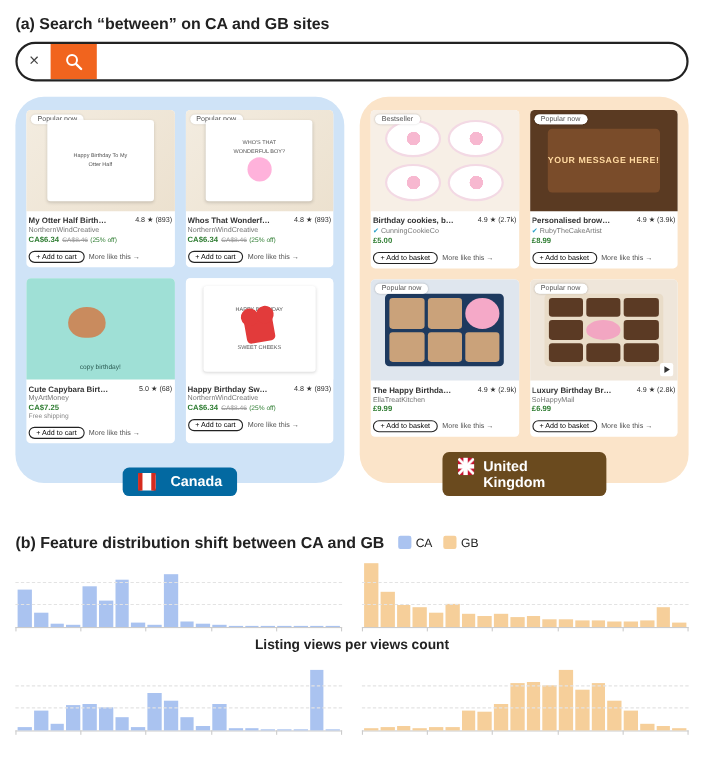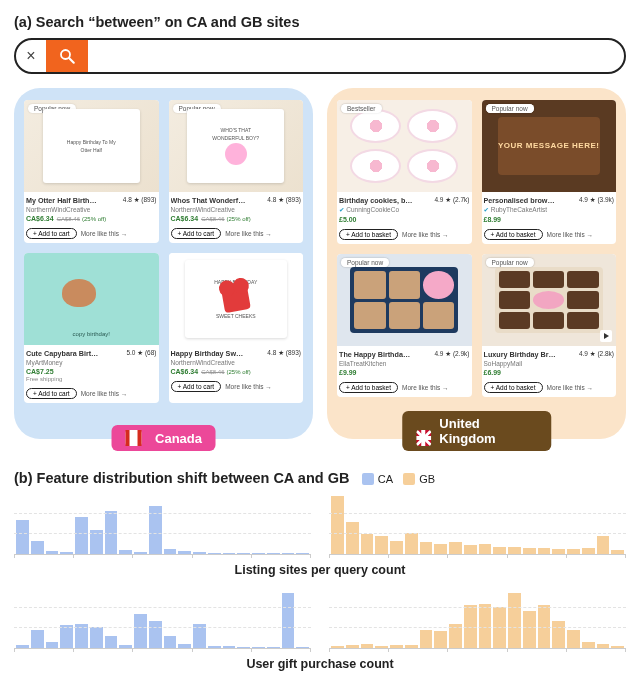--- a/index.html
+++ b/index.html
@@ -65,24 +65,24 @@
   .note { color: #888; font-size: 6px; margin-top: 1px; }
   .actions { display: flex; align-items: center; gap: 4px; margin-top: 4px; padding: 0 2px 4px 2px; }
   .btn-add {
     border: 1px solid #222; border-radius: 10px; padding: 1px 6px;
     font-size: 6.5px; background: #fff; cursor: pointer;
   }
   .more { font-size: 6.5px; color: #555; cursor: pointer; }
 
   .country-chip {
     position: absolute; left: 50%; transform: translateX(-50%);
-    bottom: -12px; display: flex; align-items: flex-end; gap: 8px;
+    bottom: -12px; display: flex; align-items: flex-start; gap: 8px;
     color: #fff; border-radius: 6px; padding: 5px 14px; font-size: 13px; font-weight: 600;
   }
-  .chip-ca { background: #ec4899; gap: 14px; }
+  .chip-ca { background: #0369a1; gap: 14px; }
   .chip-gb { background: #6a4a1e; }
   .flag-ca, .flag-gb { width: 16px; height: 16px; border-radius: 3px; display: inline-block; }
   .flag-ca { background: #fff; position: relative; }
   .flag-ca::before, .flag-ca::after { content:""; position:absolute; top:0; bottom:0; width:4px; background:#d52b1e; }
   .flag-ca::before { left:0; } .flag-ca::after { right:0; }
   .flag-gb {
     background:
       linear-gradient(45deg, transparent 45%, #fff 45%, #fff 55%, transparent 55%),
       linear-gradient(-45deg, transparent 45%, #fff 45%, #fff 55%, transparent 55%),
       linear-gradient(#fff,#fff) center/100% 4px no-repeat,
@@ -117,21 +117,21 @@
   .t-lux .sq{background:#5b3a24;border-radius:3px;}
   .t-lux .sq.p{background:#f2a6c2;border-radius:50%;}
 
   .play { position:absolute; right:4px; bottom:4px; width:12px; height:12px; background:#fff; border-radius:2px; display:flex; align-items:center; justify-content:center; }
   .play::after{content:"";border-left:5px solid #333;border-top:3px solid transparent;border-bottom:3px solid transparent;margin-left:1px;}
 
   
   .legend { display:inline-flex; align-items:center; gap:10px; font-size:11px; margin-left:8px; vertical-align:middle; }
   .sw { width:12px; height:12px; border-radius:2px; display:inline-block; margin-right:4px; vertical-align:-2px; }
   .sw-ca{ background:#aac3f0; } .sw-gb{ background:#f6cf9a; }
-  .charts { margin-top: 30px; }
+  .charts { margin-top: 46px; }
   .chartrow { display:flex; gap:18px; margin: 6px 2px 0 2px; }
   .chart { flex:1 1 0; height:62px; border-bottom:1px solid #ccc; position:relative; display:flex; align-items:flex-end; gap:2px; padding:0 2px; }
   .chart .bar { flex:1 1 0; }
   .chart-ca .bar{ background:#aac3f0; } .chart-gb .bar{ background:#f6cf9a; }
   .chart::before,.chart::after{content:"";position:absolute;left:0;right:0;border-top:1px dashed #e3e3e3;}
   .chart::before{top:33%;} .chart::after{top:66%;}
   .axis-ticks{position:absolute;left:0;right:0;bottom:-4px;display:flex;justify-content:space-between;}
   .axis-ticks span{width:1px;height:4px;background:#ccc;display:block;}
   .chart-caption { text-align:center; font-size:12.5px; font-weight:600; margin:8px 0 10px; }
 </style>
@@ -414,21 +414,21 @@
         <div class="axis-ticks">
           <span></span>
           <span></span>
           <span></span>
           <span></span>
           <span></span>
           <span></span>
         </div>
       </div>
   </div>
-  <div class="chart-caption">Listing sites per query count</div>
+  <div class="chart-caption">Listing views per views count</div>
 
   <div class="chartrow">
     <div class="chart chart-ca" id="chart2">
         <div class="bar" style="height: 5%;"></div>
         <div class="bar" style="height: 30%;"></div>
         <div class="bar" style="height: 10%;"></div>
         <div class="bar" style="height: 38%;"></div>
         <div class="bar" style="height: 40%;"></div>
         <div class="bar" style="height: 35%;"></div>
         <div class="bar" style="height: 20%;"></div>
@@ -478,14 +478,13 @@
         <div class="axis-ticks">
           <span></span>
           <span></span>
           <span></span>
           <span></span>
           <span></span>
           <span></span>
         </div>
       </div>
   </div>
-  <div class="chart-caption">User gift purchase count</div>
 </div>
 
 </body></html>

